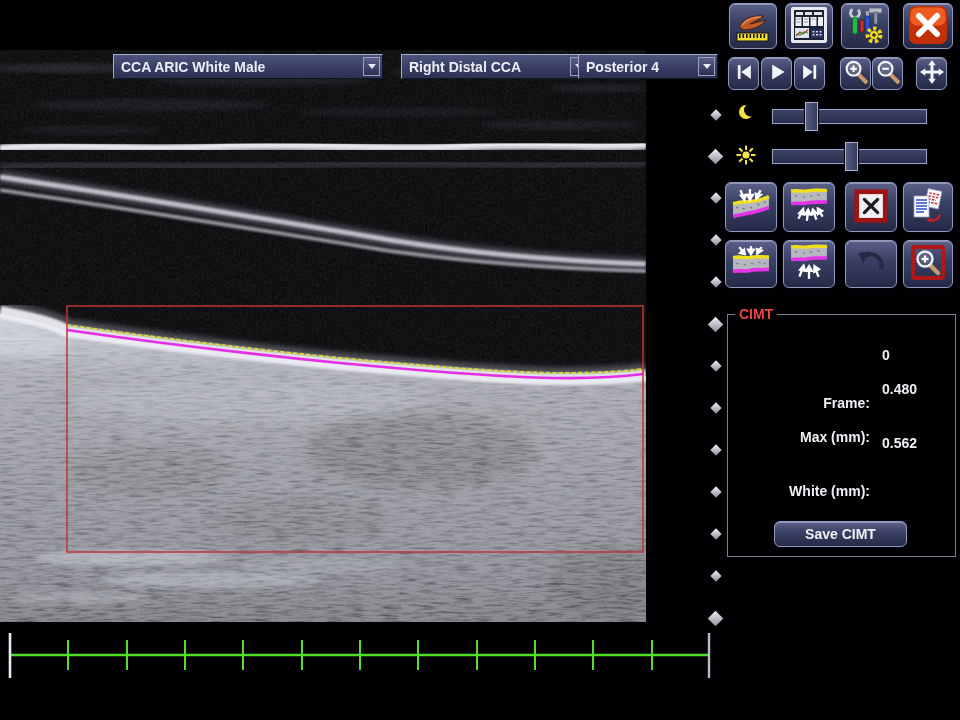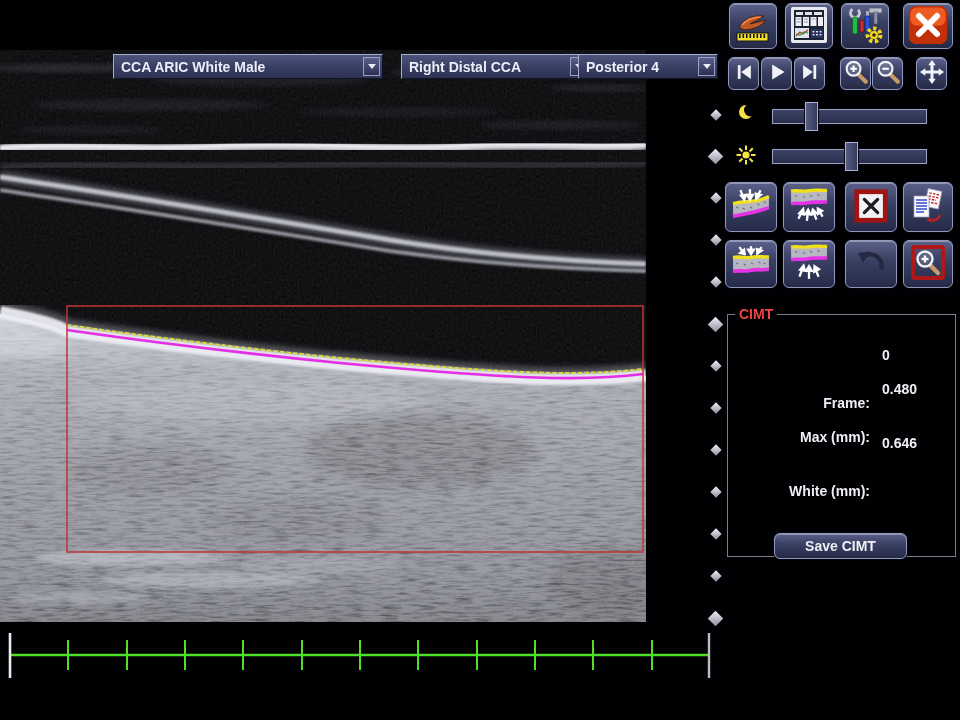--- a/index.html
+++ b/index.html
@@ -27,21 +27,21 @@
        background:linear-gradient(135deg,#f0f0f6,#8e8e9e);}
   .dia.big{left:710px;width:11px;height:11px;}
   
   .groupbox{position:absolute;left:727px;top:314px;width:227px;height:241px;border:1px solid #7f7f8a;}
   .legend{position:absolute;top:-9px;left:7px;background:#010103;padding:0 4px;color:#ef4444;
        font-weight:bold;font-size:14px;}
   .cimt-row{position:absolute;left:0;width:100%;display:flex;color:#f0f0f4;font-weight:bold;font-size:14px;}
   .cimt-label{width:142px;text-align:right;margin-top:48px;}
   .cimt-value{margin-left:12px;}
   .save-btn{left:46px;top:206px;width:133px;height:26px;color:#f0f0f6;font-weight:bold;font-size:14px;
-       font-family:"Liberation Sans",sans-serif;margin-top:12px;}
+       font-family:"Liberation Sans",sans-serif;}
   .us{position:absolute;left:0;top:50px;z-index:1;}
   .ruler{position:absolute;left:0;top:628px;z-index:2;}
 </style>
 </head>
 <body>
 
 <div id="stage">
 
   <svg class="us" width="646" height="572" viewBox="0 0 646 572">
     <defs>
@@ -429,21 +429,21 @@
     <div class="cimt-row" style="top:32px;">
       <span class="cimt-label">Frame:</span>
       <span class="cimt-value">0</span>
     </div>
     <div class="cimt-row" style="top:66px;">
       <span class="cimt-label">Max (mm):</span>
       <span class="cimt-value">0.480</span>
     </div>
     <div class="cimt-row" style="top:120px;">
       <span class="cimt-label">White (mm):</span>
-      <span class="cimt-value">0.646</span>
+      <span class="cimt-value">0.562</span>
     </div>
     <button class="btn save-btn">Save CIMT</button>
   </div>
 
   <span class="dia" style="top:111px;"></span>
   <span class="dia big" style="top:151px;"></span>
   <span class="dia" style="top:194px;"></span>
   <span class="dia" style="top:236px;"></span>
   <span class="dia" style="top:278px;"></span>
   <span class="dia big" style="top:319px;"></span>

